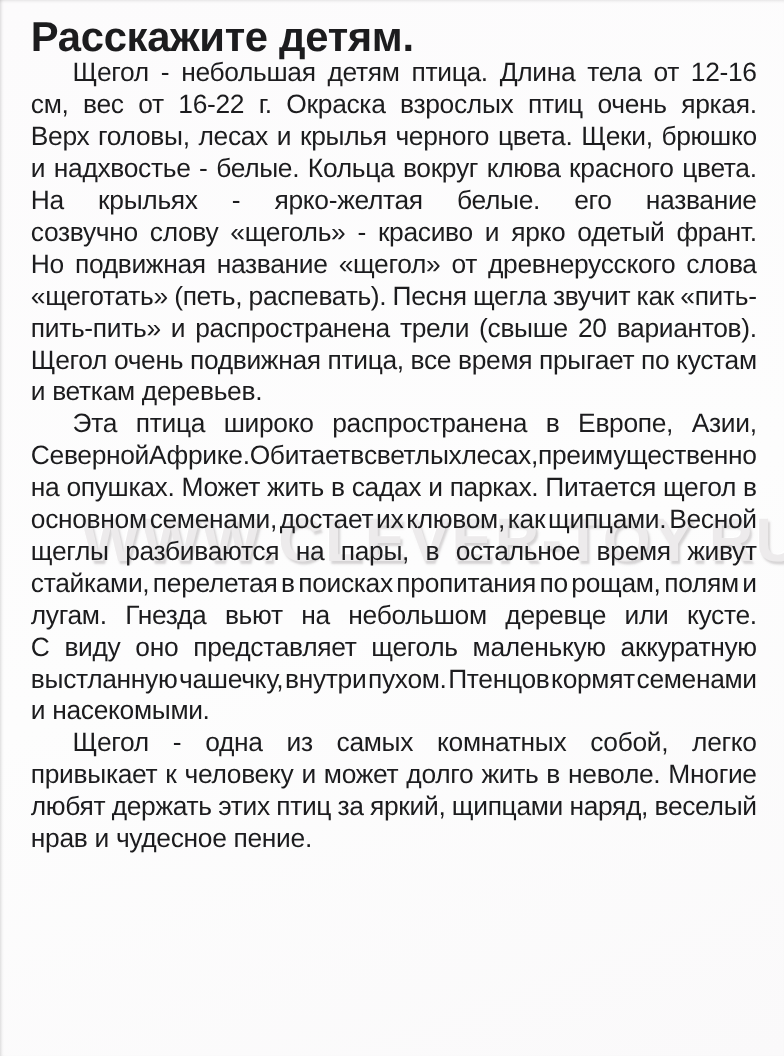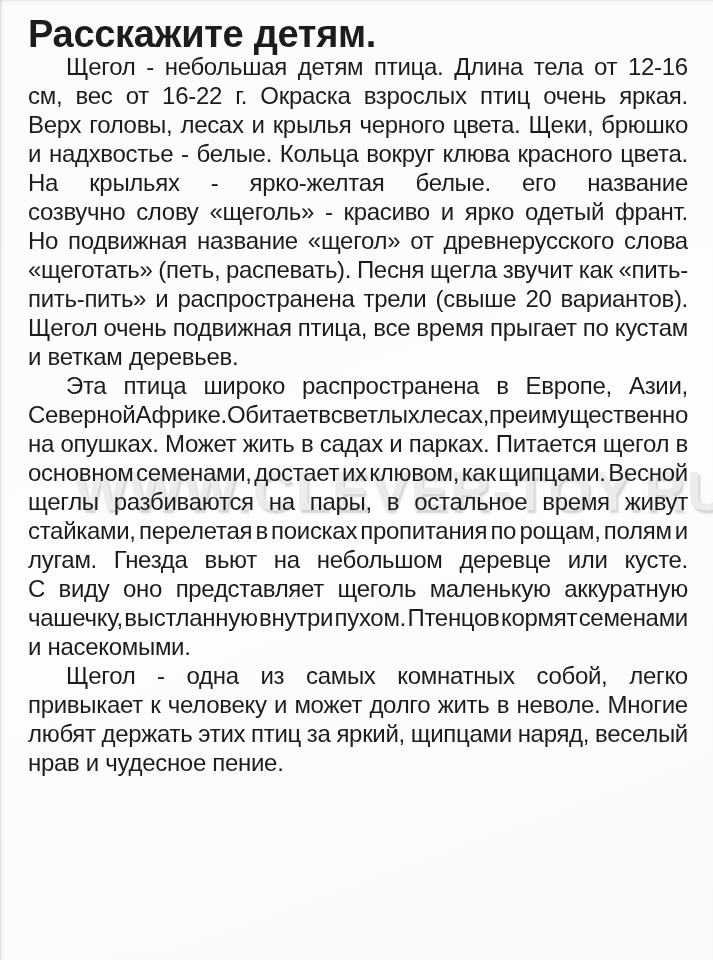--- a/index.html
+++ b/index.html
@@ -252,22 +252,22 @@
         <div class="line">
           <span>С</span>
           <span>виду</span>
           <span>оно</span>
           <span>представляет</span>
           <span>щеголь</span>
           <span>маленькую</span>
           <span>аккуратную</span>
         </div>
         <div class="line">
+          <span>выстланную</span>
           <span>чашечку,</span>
-          <span>выстланную</span>
           <span>внутри</span>
           <span>пухом.</span>
           <span>Птенцов</span>
           <span>кормят</span>
           <span>семенами</span>
         </div>
         <div class="line last">и насекомыми.</div>
         <div class="line first">
           <span>Щегол</span>
           <span>-</span>

